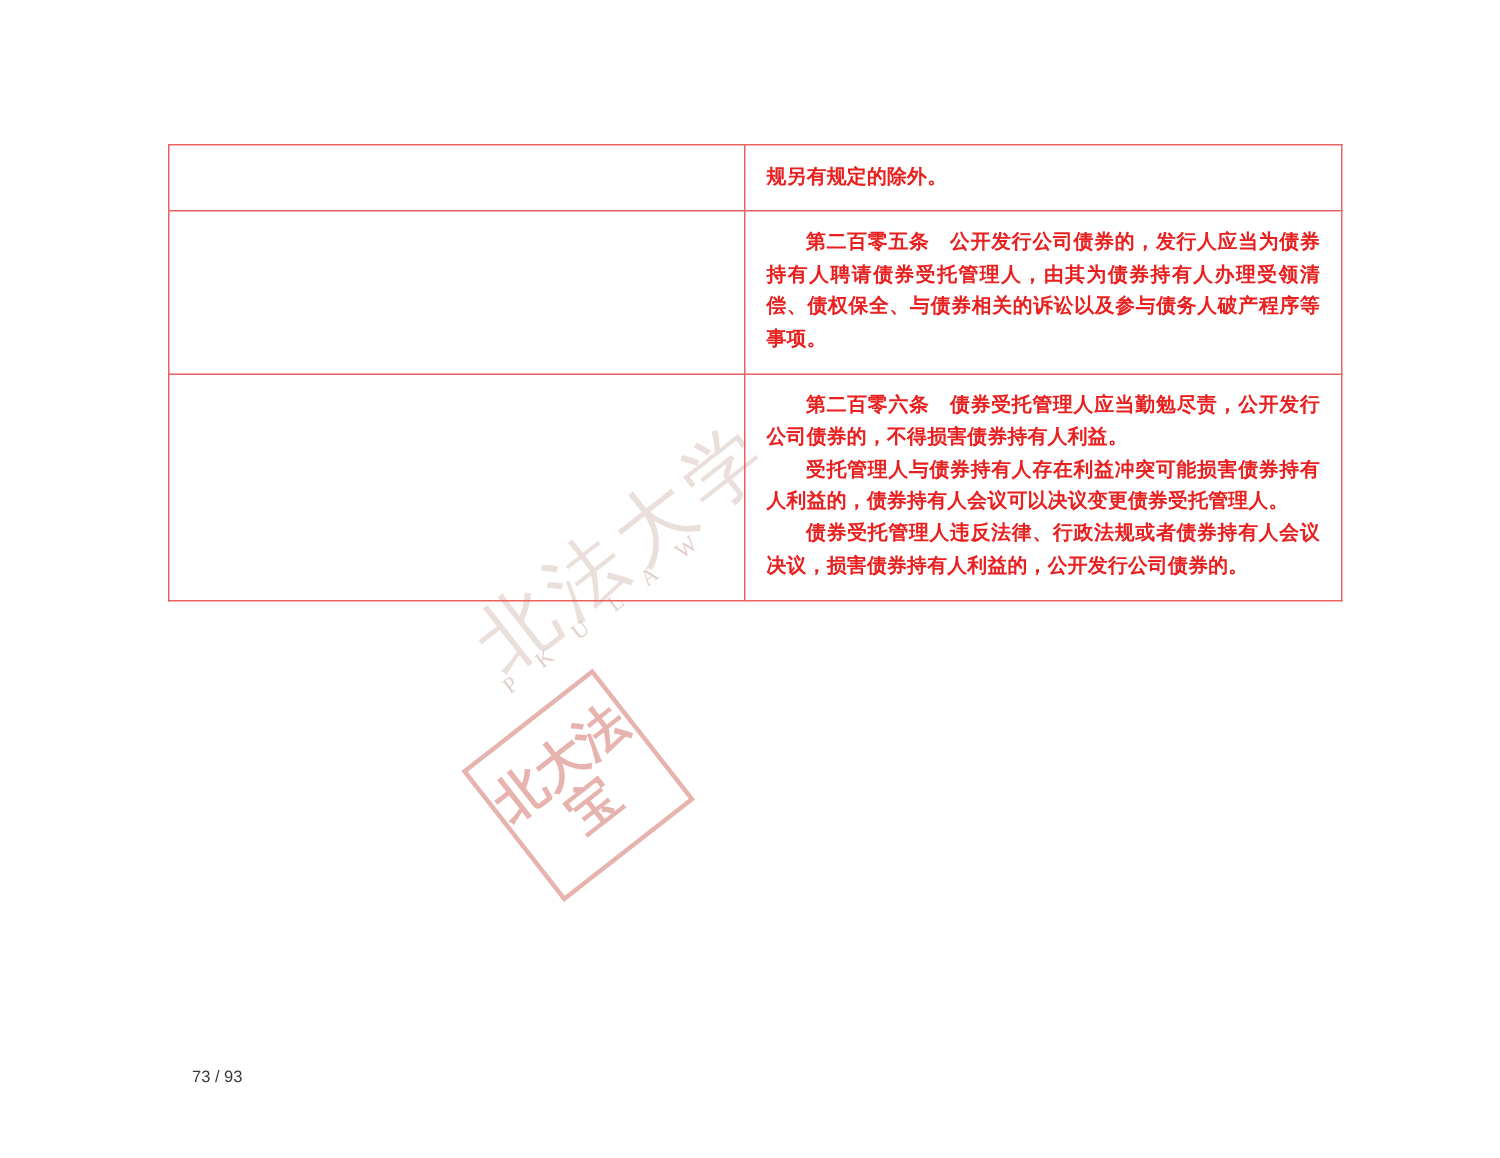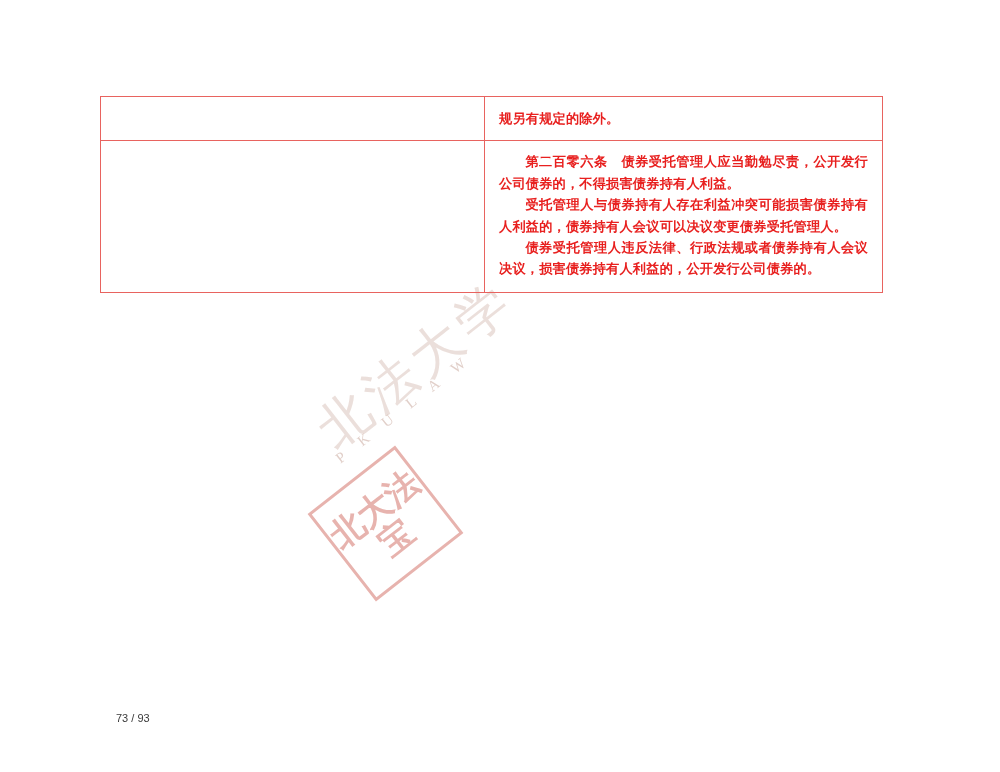--- a/index.html
+++ b/index.html
@@ -16,21 +16,21 @@
   }
   .page {
     position: absolute;
     left: 0; top: 0;
     width: 1000px;
     height: 772px;
     background: #ffffff;
   }
   .doc-table {
     position: absolute;
-    left: 100px;
+    left: 112px;
     top: 96px;
     width: 780px;
     border-collapse: collapse;
     table-layout: fixed;
   }
   .doc-table td {
     border: 1px solid #e8635f;
     vertical-align: top;
     padding: 0;
   }
@@ -104,21 +104,21 @@
     justify-content: center;
     color: #e09a93;
     font-family: "DejaVu Serif", serif;
     font-size: 34px;
     line-height: 1.05;
     font-weight: bold;
     text-align: center;
   }
   .page-footer {
     position: absolute;
-    left: 116px;
+    left: 128px;
     top: 712px;
     font-size: 11px;
     color: #3a3a3a;
     font-family: "Liberation Sans", sans-serif;
   }
 </style>
 </head>
 <body>
 
 <div class="page">
@@ -140,20 +140,30 @@
             <p>规另有规定的除外。</p>
           </div>
         </td>
       </tr>
       <tr>
         <td class="col-left">
           <div class="cell-inner cell-empty"></div>
         </td>
         <td class="col-right">
           <div class="cell-inner">
+            <p class="indent">第二百零五条　公开发行公司债券的，发行人应当为债券持有人聘请债券受托管理人，由其为债券持有人办理受领清偿、债权保全、与债券相关的诉讼以及参与债务人破产程序等事项。</p>
+          </div>
+        </td>
+      </tr>
+      <tr>
+        <td class="col-left">
+          <div class="cell-inner cell-empty"></div>
+        </td>
+        <td class="col-right">
+          <div class="cell-inner">
             <p class="indent">第二百零六条　债券受托管理人应当勤勉尽责，公开发行公司债券的，不得损害债券持有人利益。</p>
             <p class="indent">受托管理人与债券持有人存在利益冲突可能损害债券持有人利益的，债券持有人会议可以决议变更债券受托管理人。</p>
             <p class="indent">债券受托管理人违反法律、行政法规或者债券持有人会议决议，损害债券持有人利益的，公开发行公司债券的。</p>
           </div>
         </td>
       </tr>
     </tbody>
   </table>
 
   <div class="page-footer">73 / 93</div>

